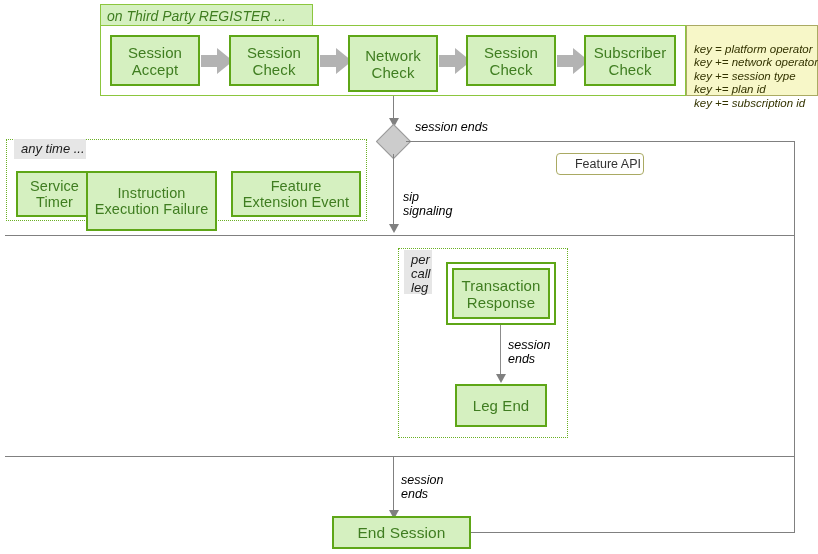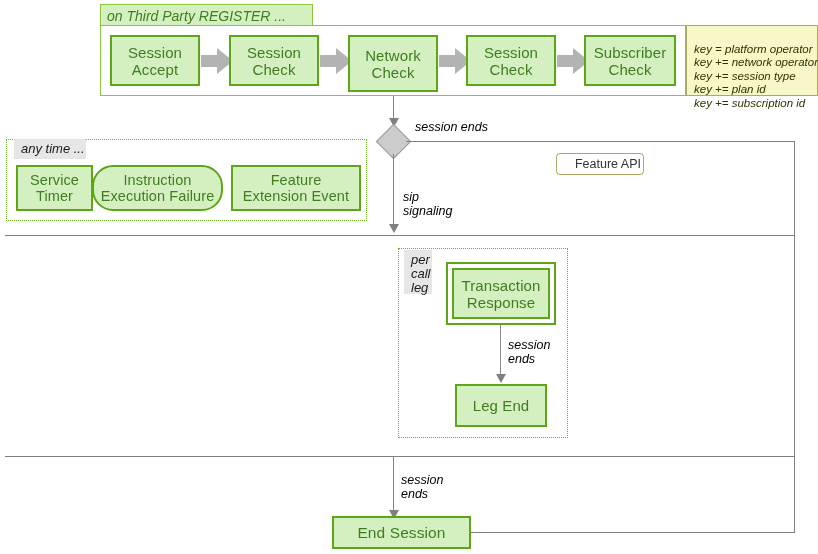--- a/index.html
+++ b/index.html
@@ -27,21 +27,21 @@
     border: 2px solid #5ea617;
     color: #3f7d20;
     display: flex;
     align-items: center;
     justify-content: center;
     text-align: center;
     font-size: 15px;
     line-height: 17px;
     letter-spacing: 0.1px;
   }
-  .gbox.small { font-size: 14.5px; line-height: 16.5px; }
+  .gbox.small { font-size: 14.5px; line-height: 16.5px; margin-top: 6px; }
 
   
   .lane-solid {
     border: 1.5px solid #8cc63e;
     background: #ffffff;
   }
   .lane-tab-solid {
     background: #d5f0c0;
     border: 1.5px solid #8cc63e;
     border-bottom: none;
@@ -227,21 +227,21 @@
   <div class="abs hline" style="left:466px; top:532px; width:329px;"></div>
   <div class="abs arrowleft" style="left:457px; top:528px;"></div>
 
   <div class="abs lane-dotted" style="left:6px; top:139px; width:361px; height:82px;"></div>
   <div class="abs lane-tab-grey" style="left:14px; top:139px; width:72px; height:20px;">any time ...</div>
 
   <div class="abs gbox small" style="left:16px; top:165px; width:77px; height:46px;">
     <span><span>Service</span><br><span>Timer</span></span>
   </div>
 
-  <div class="abs gbox small" style="left:92px; top:165px; width:131px; height:46px;border-radius:21px;">
+  <div class="abs gbox small" style="left:86px; top:165px; width:131px; height:60px;">
     <span><span>Instruction</span><br><span>Execution Failure</span></span>
   </div>
 
   <div class="abs gbox small" style="left:231px; top:165px; width:130px; height:46px;">
     <span><span>Feature</span><br><span>Extension Event</span></span>
   </div>
 
   <div class="abs api-tab" style="left:556px; top:153px; width:88px; height:22px;padding-left:16px;">Feature API</div>
 
   <div class="abs vline" style="left:393px; top:154px; height:72px;"></div>

